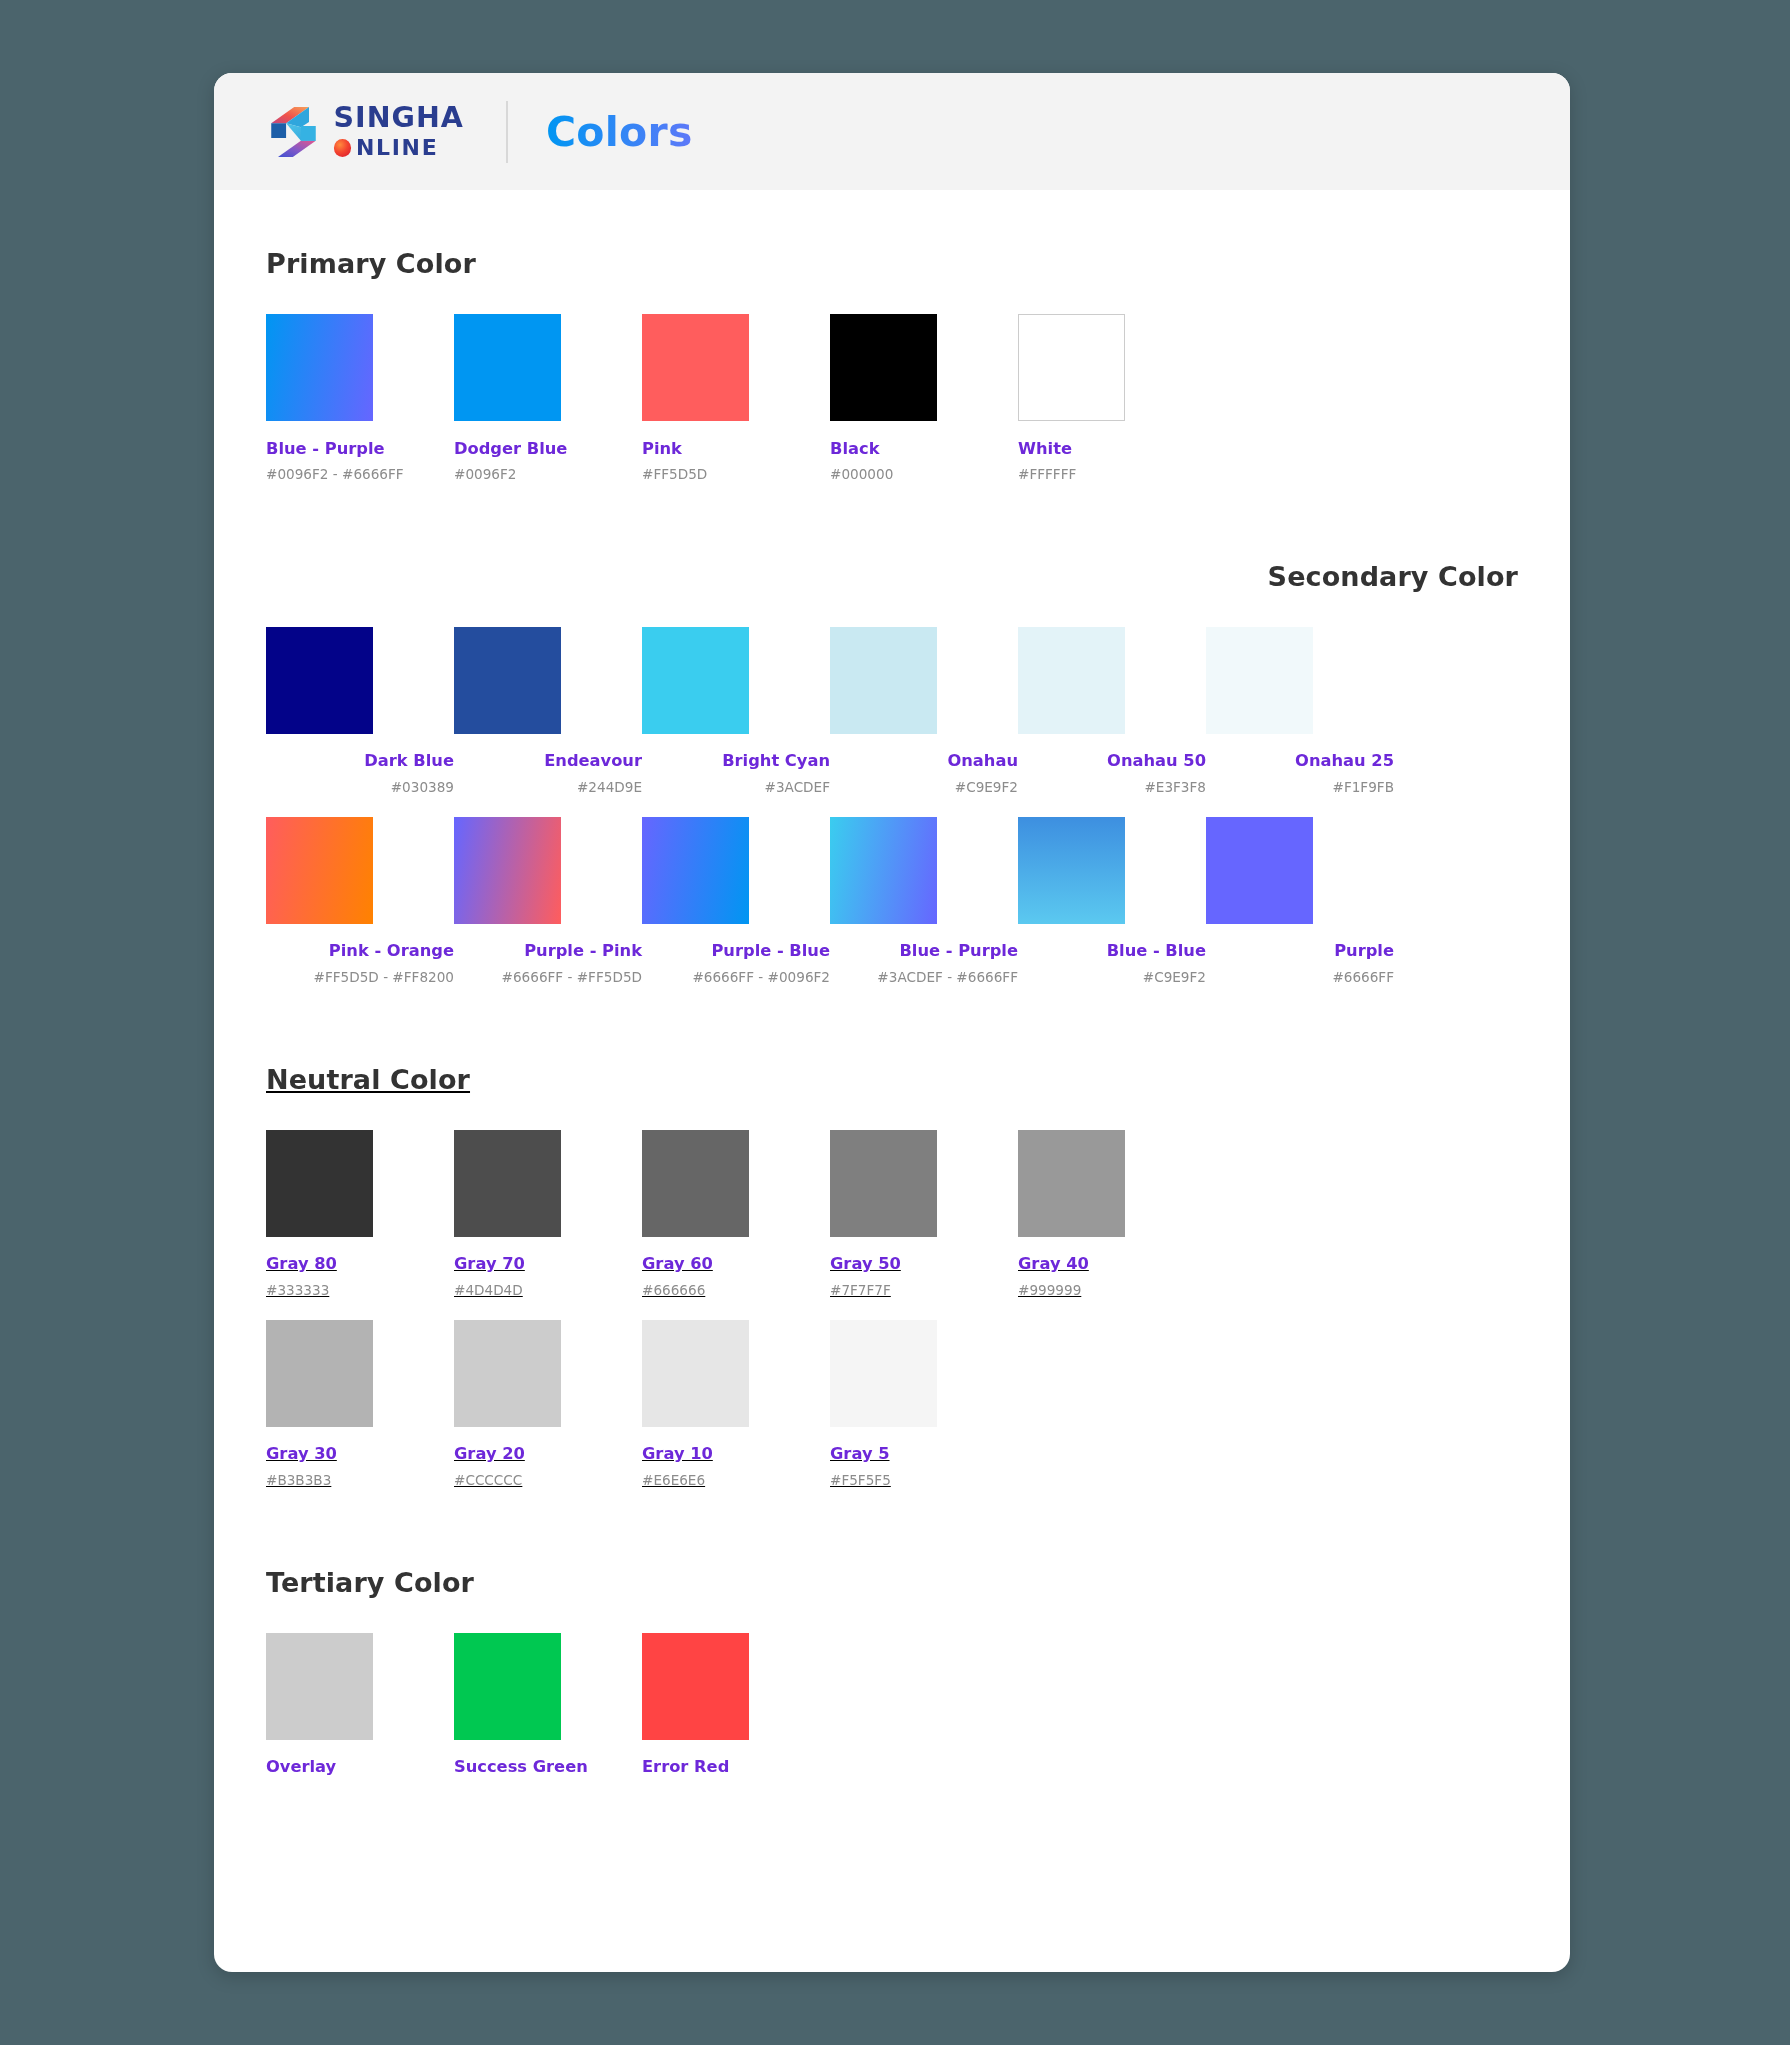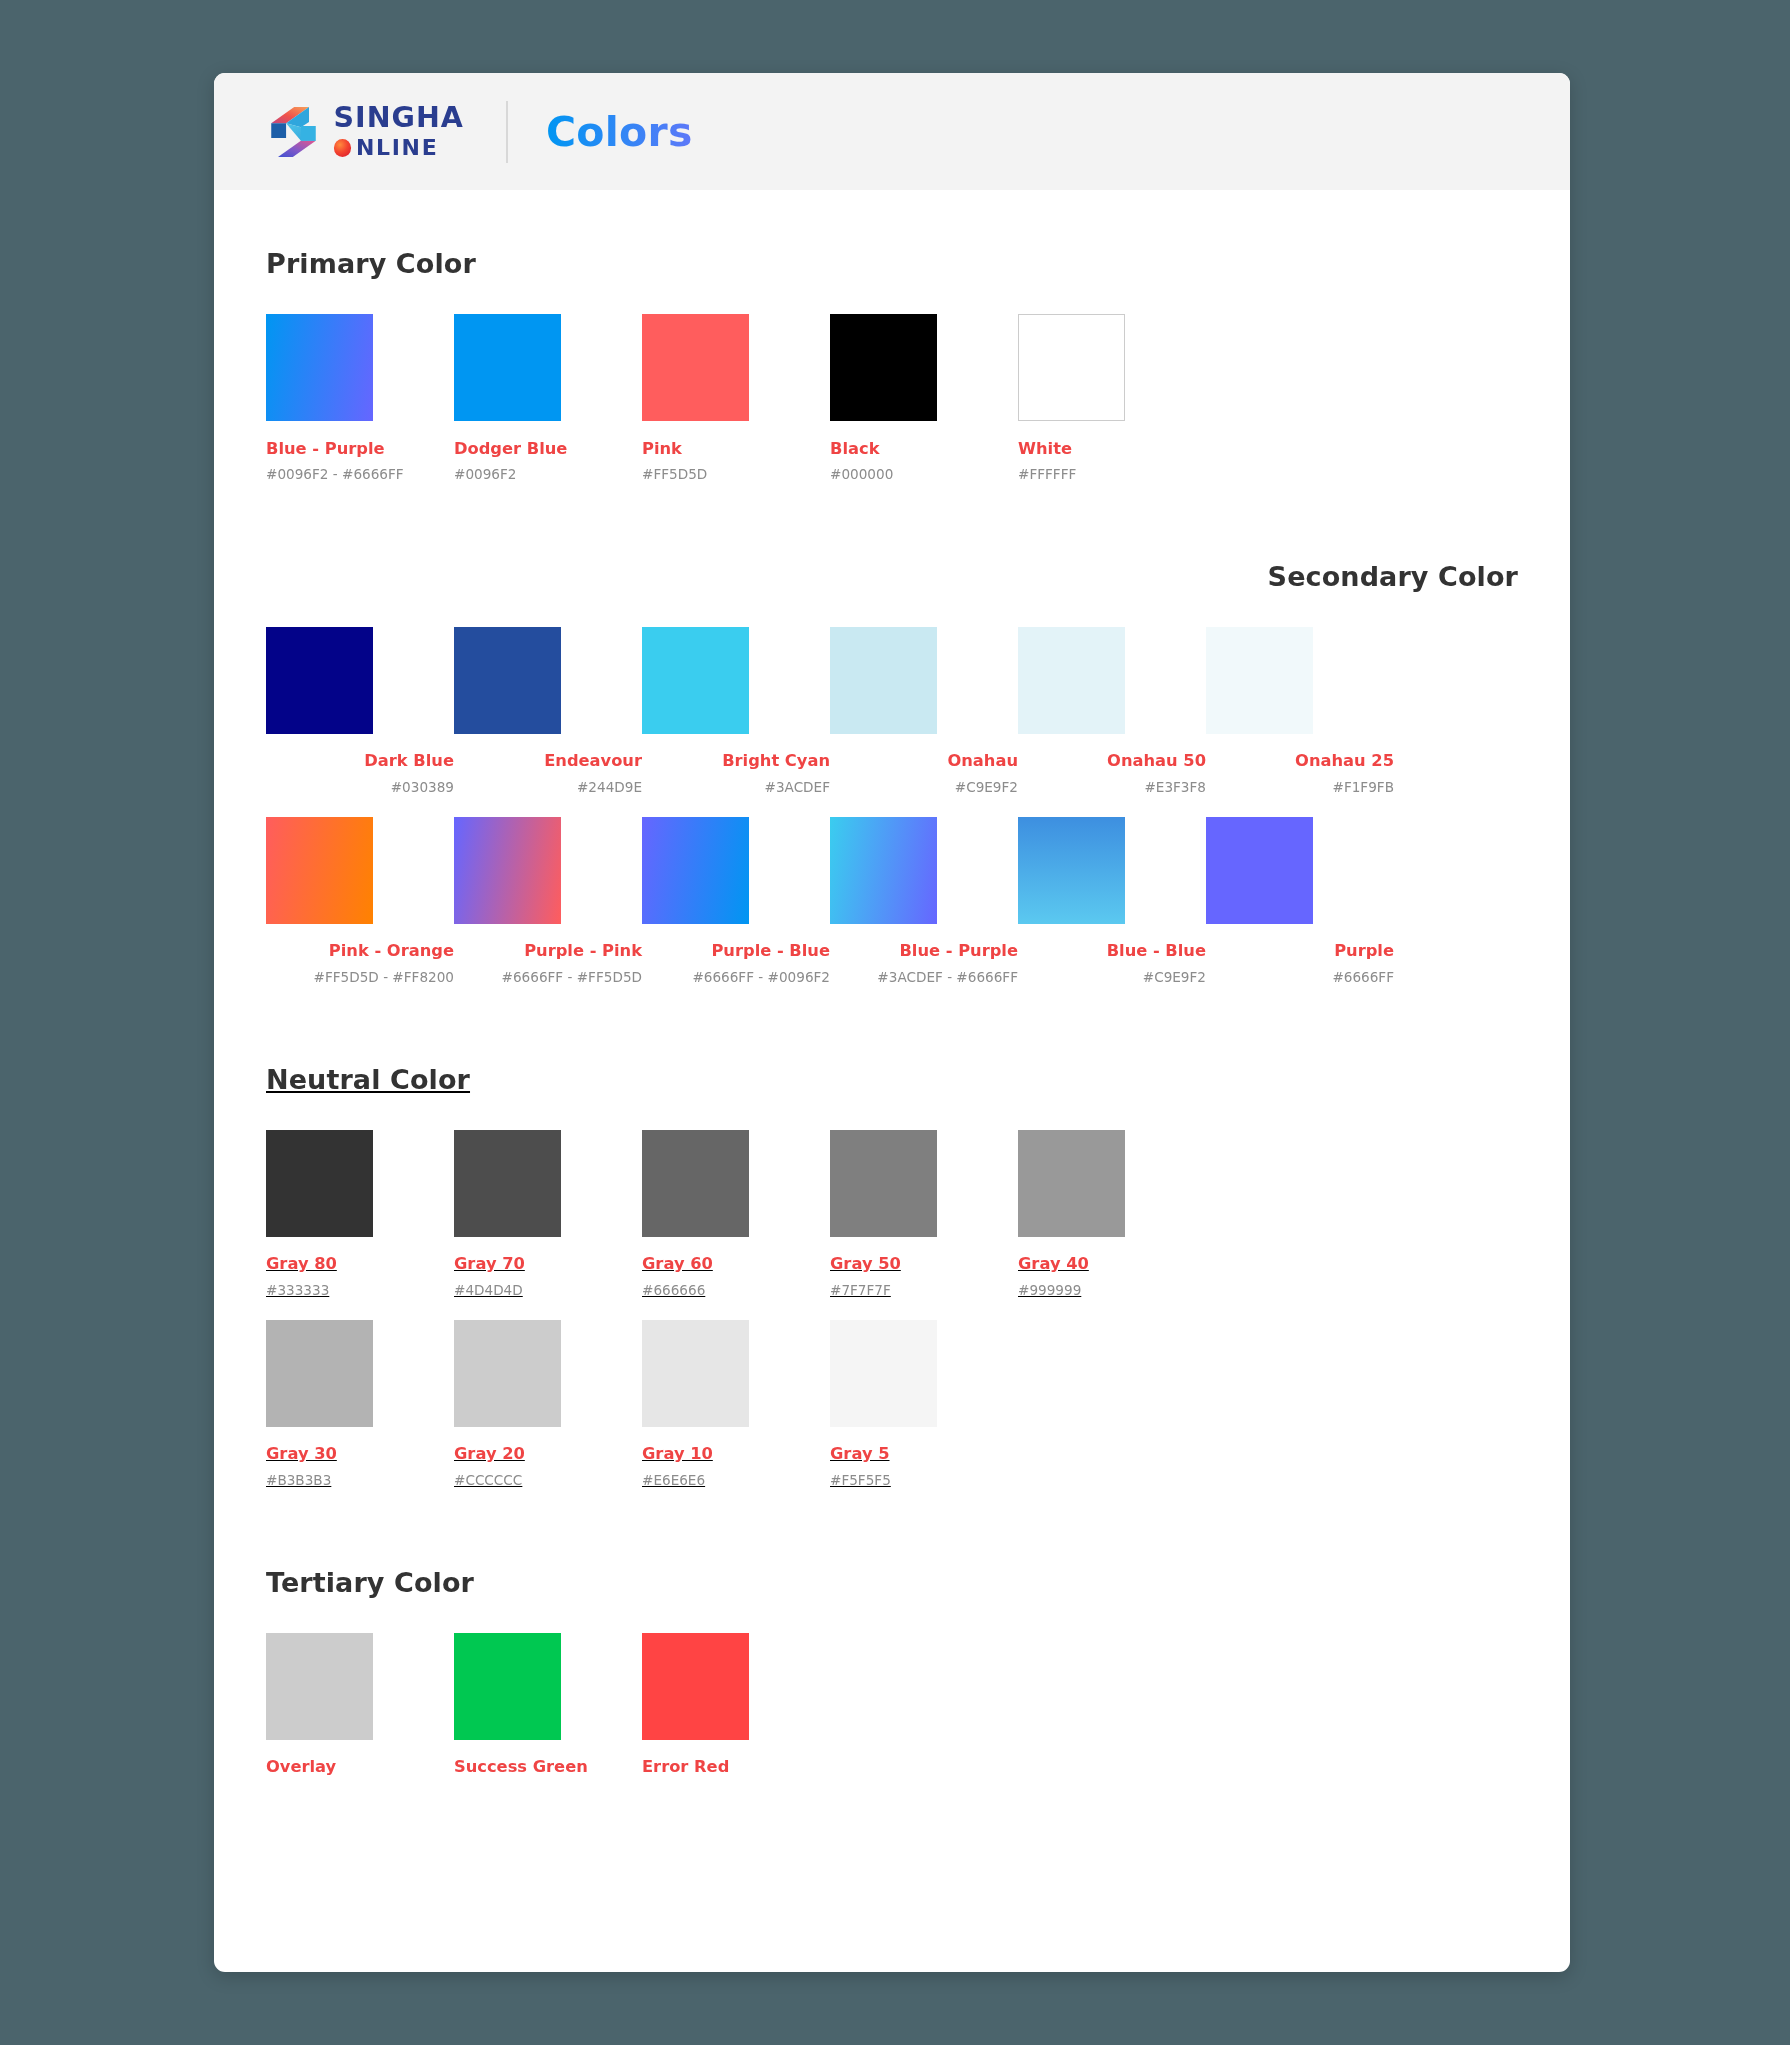--- a/index.html
+++ b/index.html
@@ -20,21 +20,21 @@
     overflow: hidden;
   }
 
   .card {
     position: absolute;
     left: 214px;
     top: 73px;
     width: 1356px;
     height: 1899px;
     background: #ffffff;
-    border-radius: 11px;
+    border-radius: 18px;
     box-shadow: 0 4.1px 17.6px rgba(0,0,0,0.18);
     overflow: hidden;
   }
 
   
   .header {
     height: 117px;
     background: #f3f3f3;
     display: flex;
     align-items: center;
@@ -141,21 +141,21 @@
     display: block;
   }
 
   .swatch-chip.bordered {
     border: 1.4px solid #cccccc;
   }
 
   .swatch-name {
     font-size: 16.3px;
     font-weight: 700;
-    color: #ef4444;
+    color: #6d28d9;
     margin-top: 17.6px;
     white-space: nowrap;
   }
 
   .swatch-hex {
     font-size: 13.6px;
     font-weight: 400;
     color: #8c8c8c;
     margin-top: 8.8px;
     white-space: nowrap;

